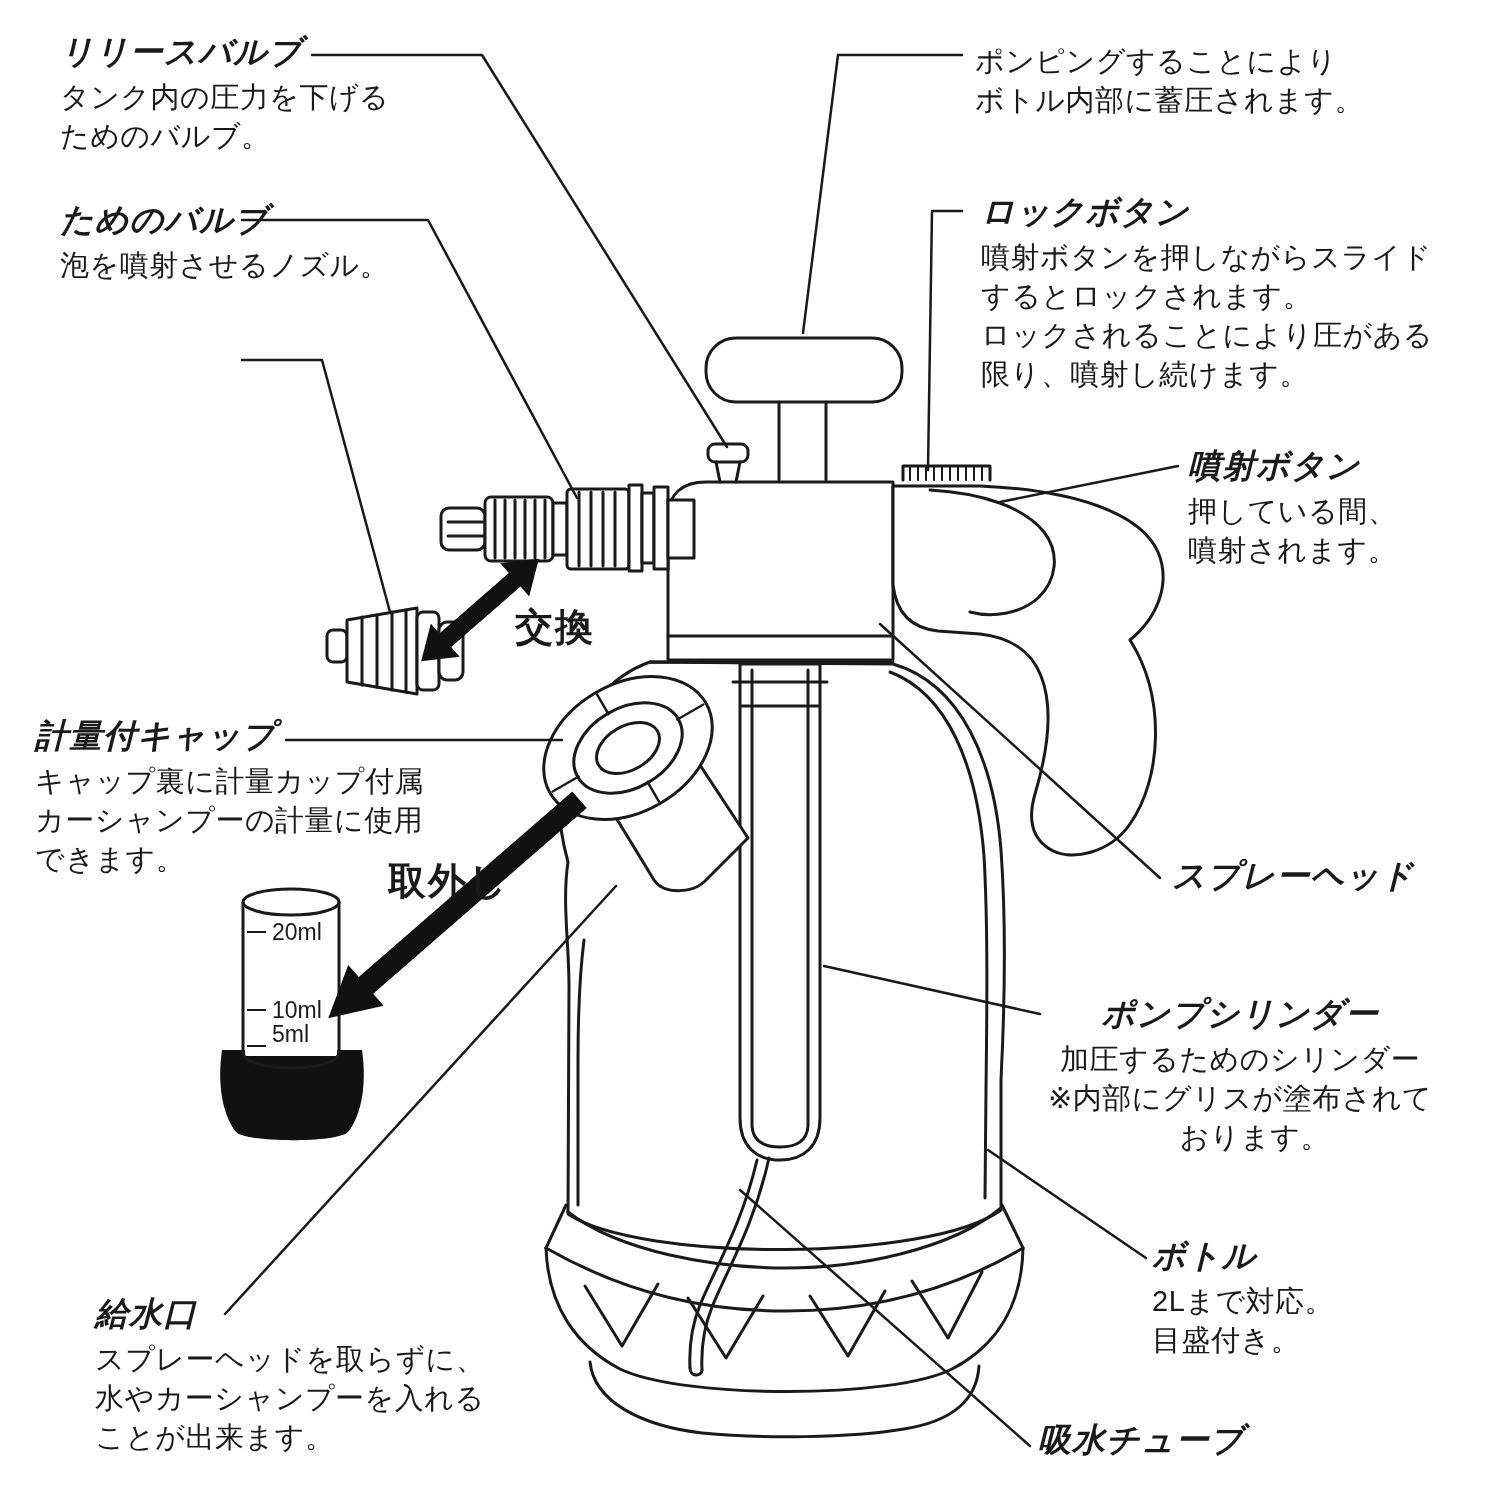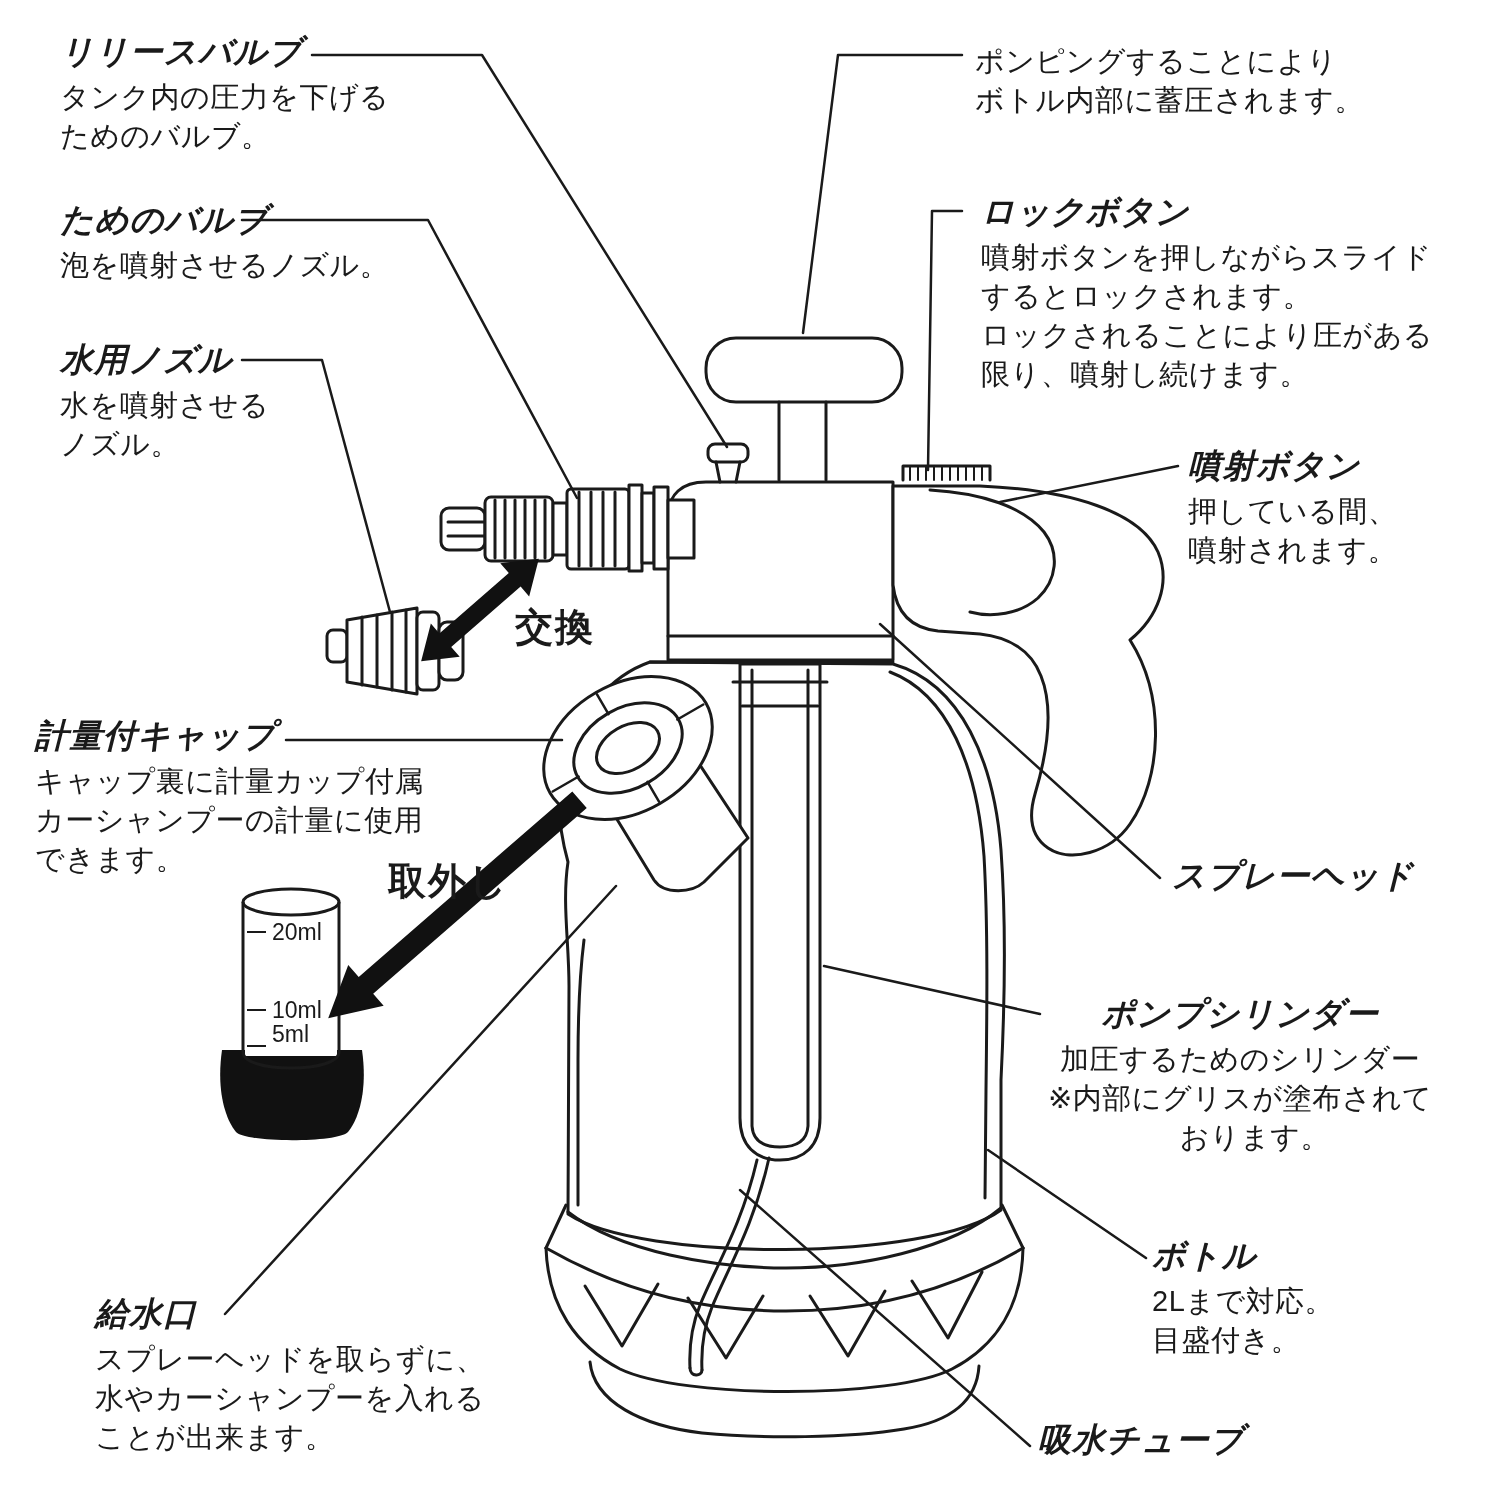--- a/index.html
+++ b/index.html
@@ -194,25 +194,20 @@
   <h2>リリースバルブ</h2>
   <p>タンク内の圧力を下げる
 ためのバルブ。</p>
 </div>
 
 <div class="label" id="lbl-foam">
   <h2>ためのバルブ</h2>
   <p>泡を噴射させるノズル。</p>
 </div>
 
-<div class="label" id="lbl-water">
-  <h2>水用ノズル</h2>
-  <p>水を噴射させる
-ノズル。</p>
-</div>
 
 <div class="label" id="lbl-cap">
   <h2>計量付キャップ</h2>
   <p>キャップ裏に計量カップ付属
 カーシャンプーの計量に使用
 できます。</p>
 </div>
 
 <div class="label" id="lbl-inlet">
   <h2>給水口</h2>

